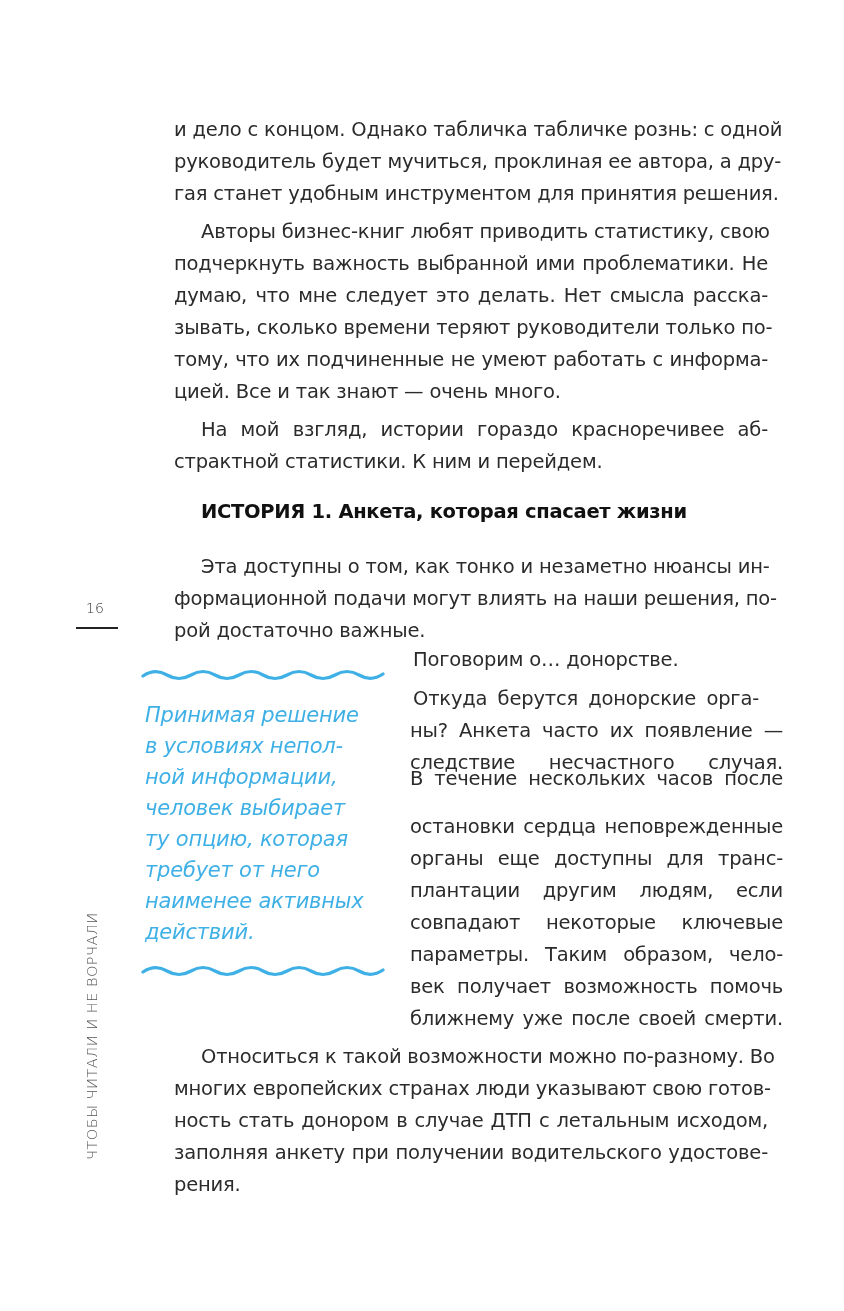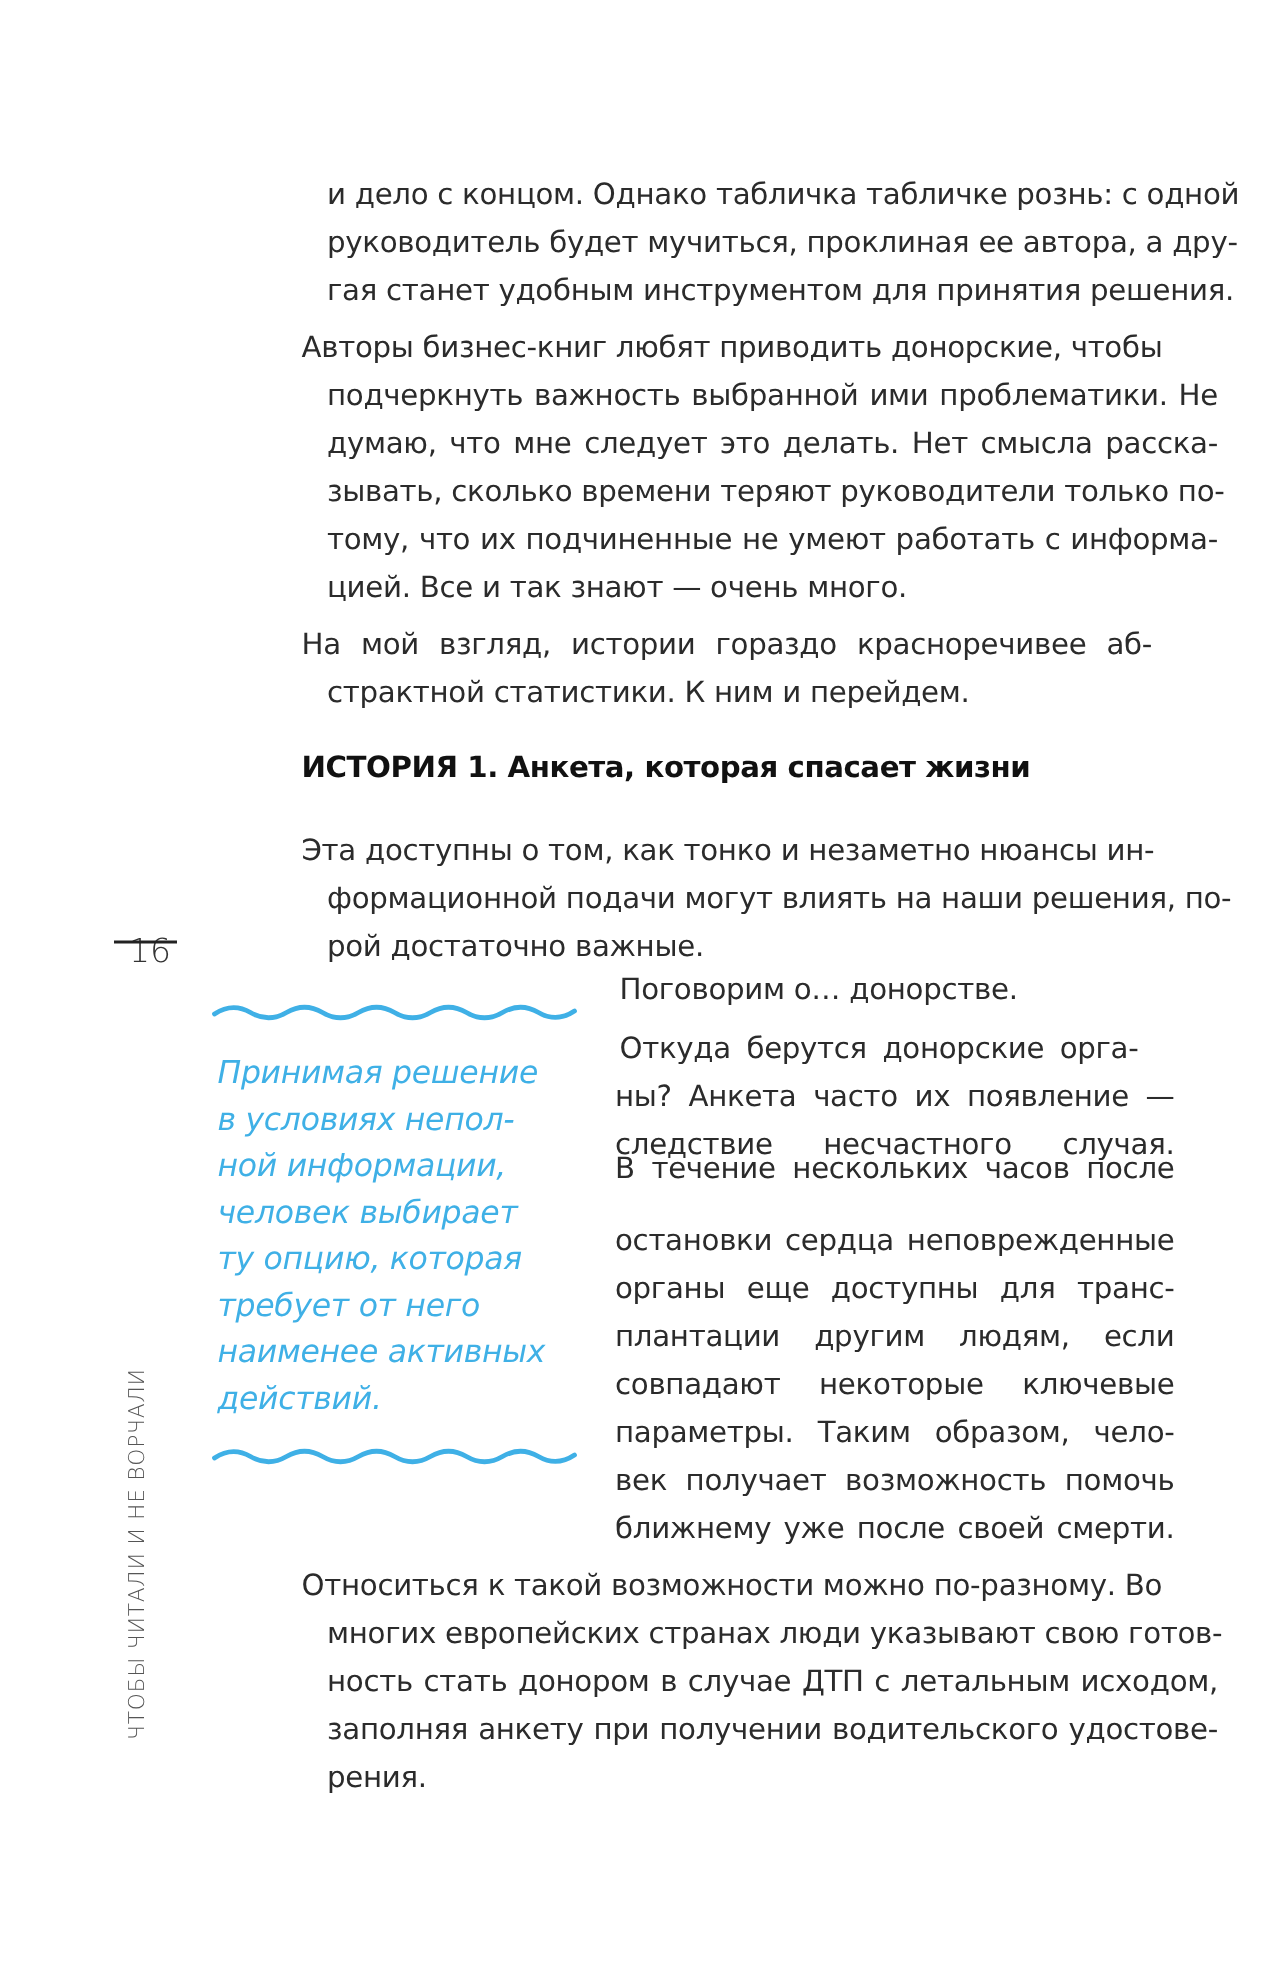--- a/index.html
+++ b/index.html
@@ -20,21 +20,21 @@
       font-size: 19.5px;
       line-height: 28px;
       white-space: nowrap;
       color: #2b2b2b;
       letter-spacing: -0.2px;
     }
     .just {
       text-align: justify;
       text-align-last: justify;
     }
-    .full { left: 174px; width: 594px; margin-left: 44px; }
+    .full { left: 174px; width: 594px; }
     .indent { left: 201px; width: 567px; }
     .right-col { left: 410px; width: 373px; }
     .right-col-indent { left: 413px; width: 346px; }
 
     .heading {
       position: absolute;
       left: 201px;
       top: 498px;
       font-family: "DejaVu Sans", sans-serif;
       font-weight: bold;
@@ -42,26 +42,25 @@
       line-height: 28px;
       color: #111;
       letter-spacing: -0.3px;
       white-space: nowrap;
     }
 
     .page-number {
       position: absolute;
       left: 86px;
       top: 596px;
-      font-size: 22px;
+      font-size: 14px;
       line-height: 24px;
       color: #333;
       font-family: "DejaVu Sans", sans-serif;
       font-weight: 300;
-      margin-top: 27px;
     }
     .page-rule {
       position: absolute;
       left: 76px;
       top: 627px;
       width: 42px;
       height: 1.5px;
       background: #222;
     }
 
@@ -103,21 +102,21 @@
 </head>
 <body>
 
 <div>
   <div class="line full just" style="top:116px">и дело с концом. Однако табличка табличке рознь: с одной</div>
   <div class="line full just" style="top:148px">руководитель будет мучиться, проклиная ее автора, а дру-</div>
   <div class="line full just" style="top:180px">гая станет удобным инструментом для принятия решения.</div>
 </div>
 
 <div>
-  <div class="line indent just" style="top:218px">Авторы бизнес-книг любят приводить донорские, чтобы</div>
+  <div class="line indent just" style="top:218px">Авторы бизнес-книг любят приводить статистику, свою</div>
   <div class="line full just" style="top:250px">подчеркнуть важность выбранной ими проблематики. Не</div>
   <div class="line full just" style="top:282px">думаю, что мне следует это делать. Нет смысла расска-</div>
   <div class="line full just" style="top:314px">зывать, сколько времени теряют руководители только по-</div>
   <div class="line full just" style="top:346px">тому, что их подчиненные не умеют работать с информа-</div>
   <div class="line full" style="top:378px">цией. Все и так знают — очень много.</div>
 </div>
 
 <div>
   <div class="line indent just" style="top:416px">На мой взгляд, истории гораздо красноречивее аб-</div>
   <div class="line full" style="top:448px">страктной статистики. К ним и перейдем.</div>

